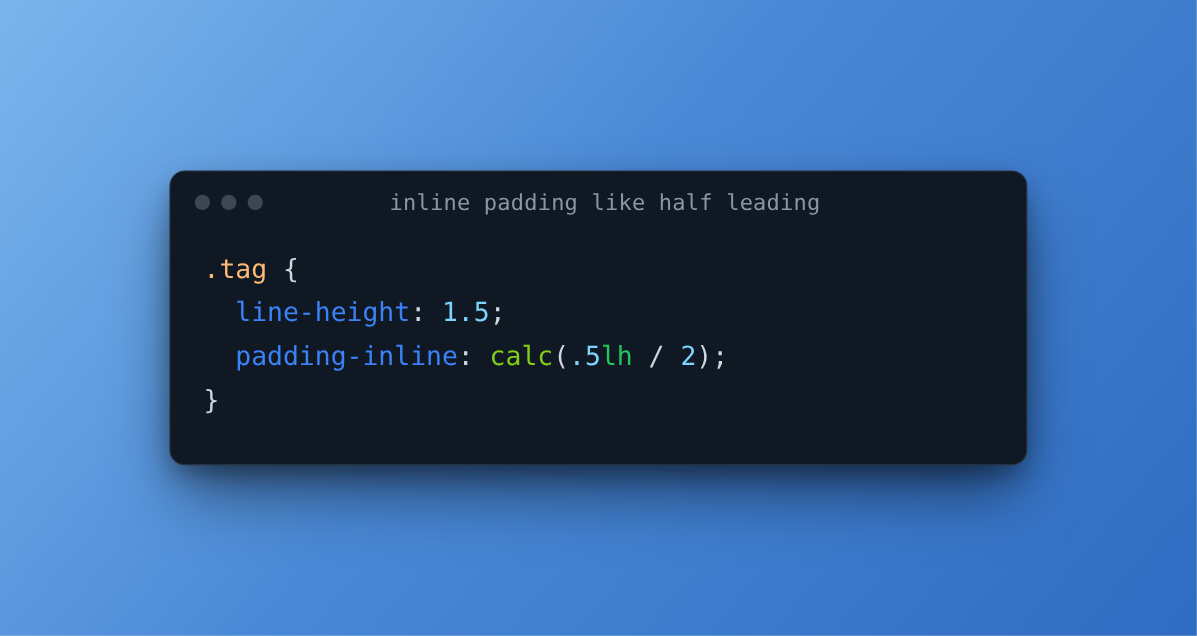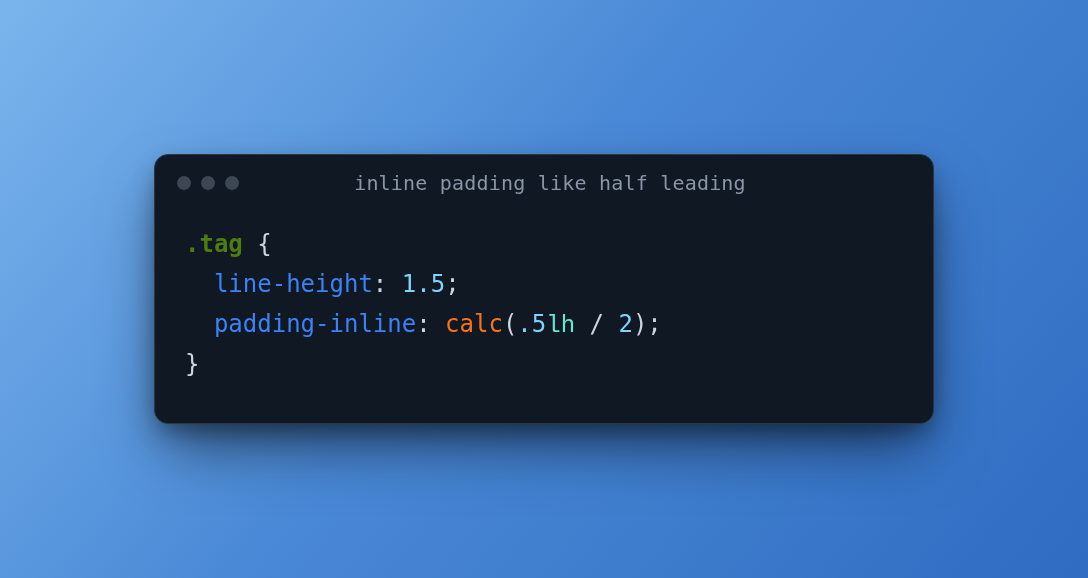--- a/index.html
+++ b/index.html
@@ -46,29 +46,29 @@
     letter-spacing: 0.01em;
     padding-right: 60px;
   }
   .code {
     padding: 22px 30px 38px 30px;
     font-size: 24px;
     line-height: 1.65;
     color: #cdd6e0;
     white-space: pre;
   }
-  .sel   { color: #4d7c0f; font-weight: bold; }
+  .sel   { color: #fdba74; }
   .brace { color: #cdd6e0; }
   .prop  { color: #3b82f6; }
   .colon { color: #cdd6e0; }
   .num   { color: #7dd3fc; }
   .semi  { color: #cdd6e0; }
-  .func  { color: #f97316; }
+  .func  { color: #84cc16; }
   .paren { color: #cdd6e0; }
-  .unit  { color: #5eead4; font-family: Liberation Mono, monospace; }
+  .unit  { color: #22c55e; }
   .op    { color: #cdd6e0; }
 </style>
 </head>
 <body>
 
 <div class="window">
   <div class="titlebar">
     <div class="dots">
       <div class="dot"></div>
       <div class="dot"></div>

